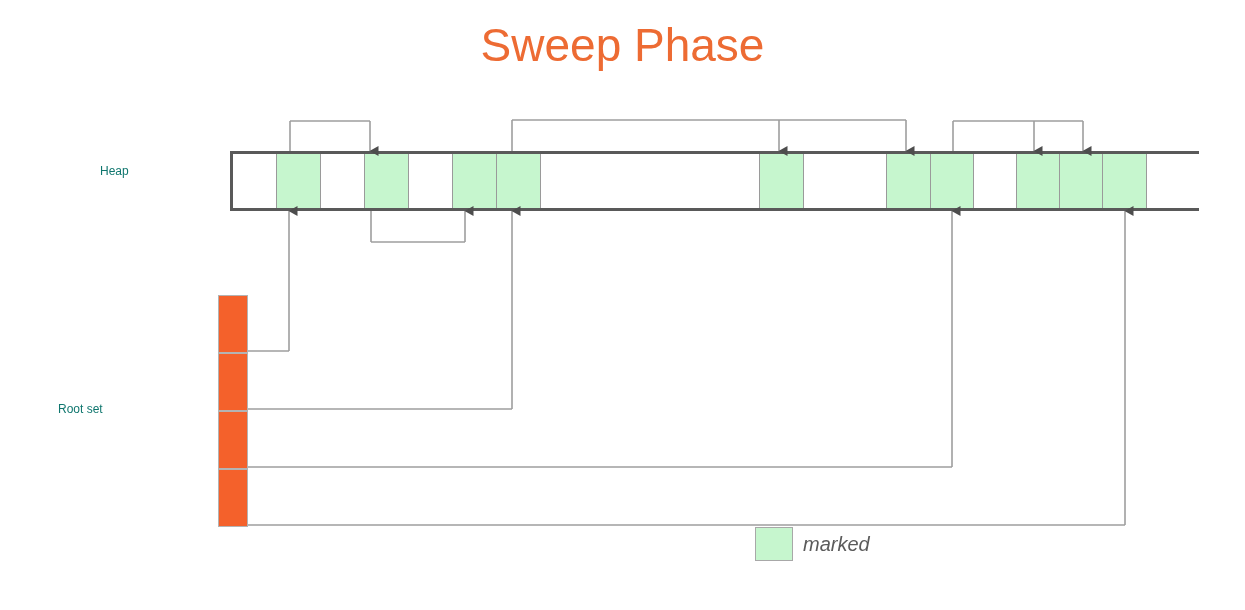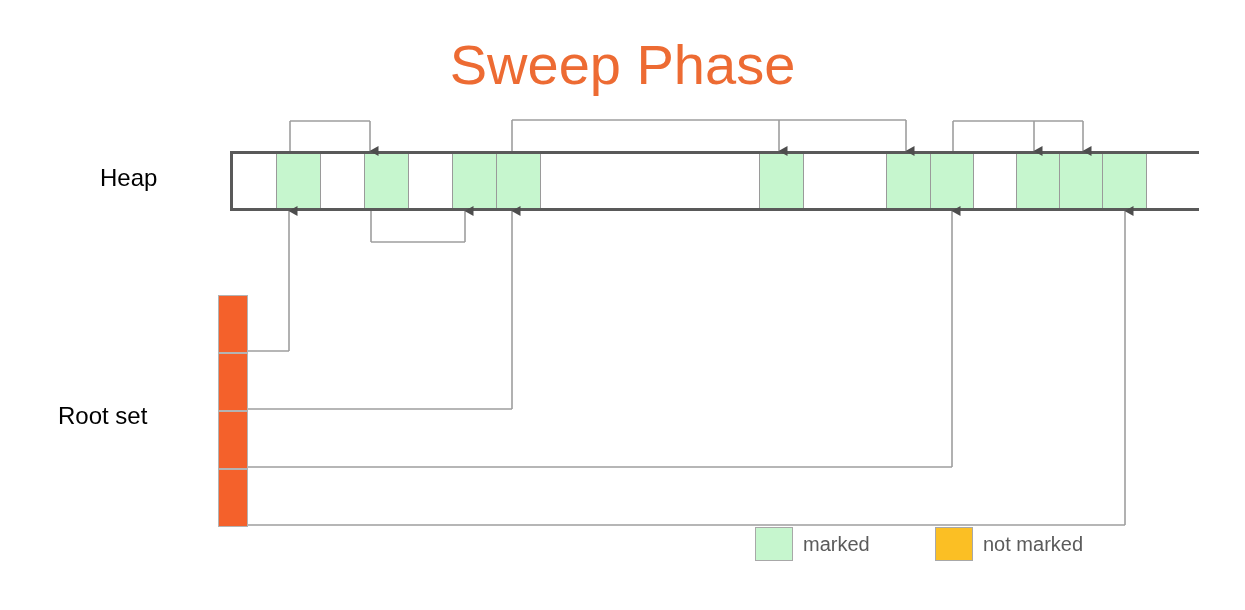--- a/index.html
+++ b/index.html
@@ -8,34 +8,34 @@
     background:#ffffff;
     font-family:"Liberation Sans", sans-serif;
     overflow:hidden;
     position:relative;
   }
   #stage{position:absolute;left:0;top:0;width:1245px;height:610px;}
 
   
   .title{
     position:absolute;
-    left:0;top:32px;width:1245px;
+    left:0;top:18px;width:1245px;
     text-align:center;
-    font-size:56px;
+    font-size:46px;
     font-weight:400;
     letter-spacing:0px;
     color:#ED6B33;
     font-family:"Liberation Sans", sans-serif;
   }
 
   
   .side-label{
     position:absolute;
-    font-size:24px;
-    color:#000000;
+    font-size:12px;
+    color:#0f766e;
     font-family:"Liberation Sans", sans-serif;
     white-space:nowrap;
   }
   #heap-label{left:100px;top:164px;}
   #rootset-label{left:58px;top:402px;}
 
   
   #heap-strip{
     position:absolute;
     left:230px;top:151px;
@@ -66,21 +66,21 @@
     left:0;width:30px;height:58px;
     background:#F4612B;
     border:1px solid #b3b3b3;
     box-sizing:border-box;
   }
 
   
   #wires{position:absolute;left:0;top:0;width:1245px;height:610px;}
 
   
-  .legend-item{position:absolute;display:flex;align-items:center;gap:10px;}
+  .legend-item{position:absolute;display:flex;align-items:center;gap:10px;font-style:italic;}
   .legend-swatch{
     width:38px;height:34px;
     border:1px solid #a8a8a8;
     box-sizing:border-box;
   }
   .legend-text{
     font-size:20px;color:#5b5b5b;
     font-family:"Liberation Sans", sans-serif;
     white-space:nowrap;
   }
@@ -156,18 +156,14 @@
         <line x1="952" y1="467" x2="952" y2="211" marker-end="url(#ah-up)"></line>
         <line x1="248" y1="525" x2="1125" y2="525"></line>
         <line x1="1125" y1="525" x2="1125" y2="211" marker-end="url(#ah-up)"></line>
       </g>
   </svg>
 
   <div class="legend-item" id="legend-marked">
     <span class="legend-swatch" style="background: rgb(198, 246, 206);"></span>
     <span class="legend-text">marked</span>
   </div>
-  <div class="legend-item" id="legend-notmarked">
-    <span class="legend-swatch" style="background: rgb(251, 191, 36);"></span>
-    <span class="legend-text">not marked</span>
-  </div>
 
 </div>
 
 </body></html>

